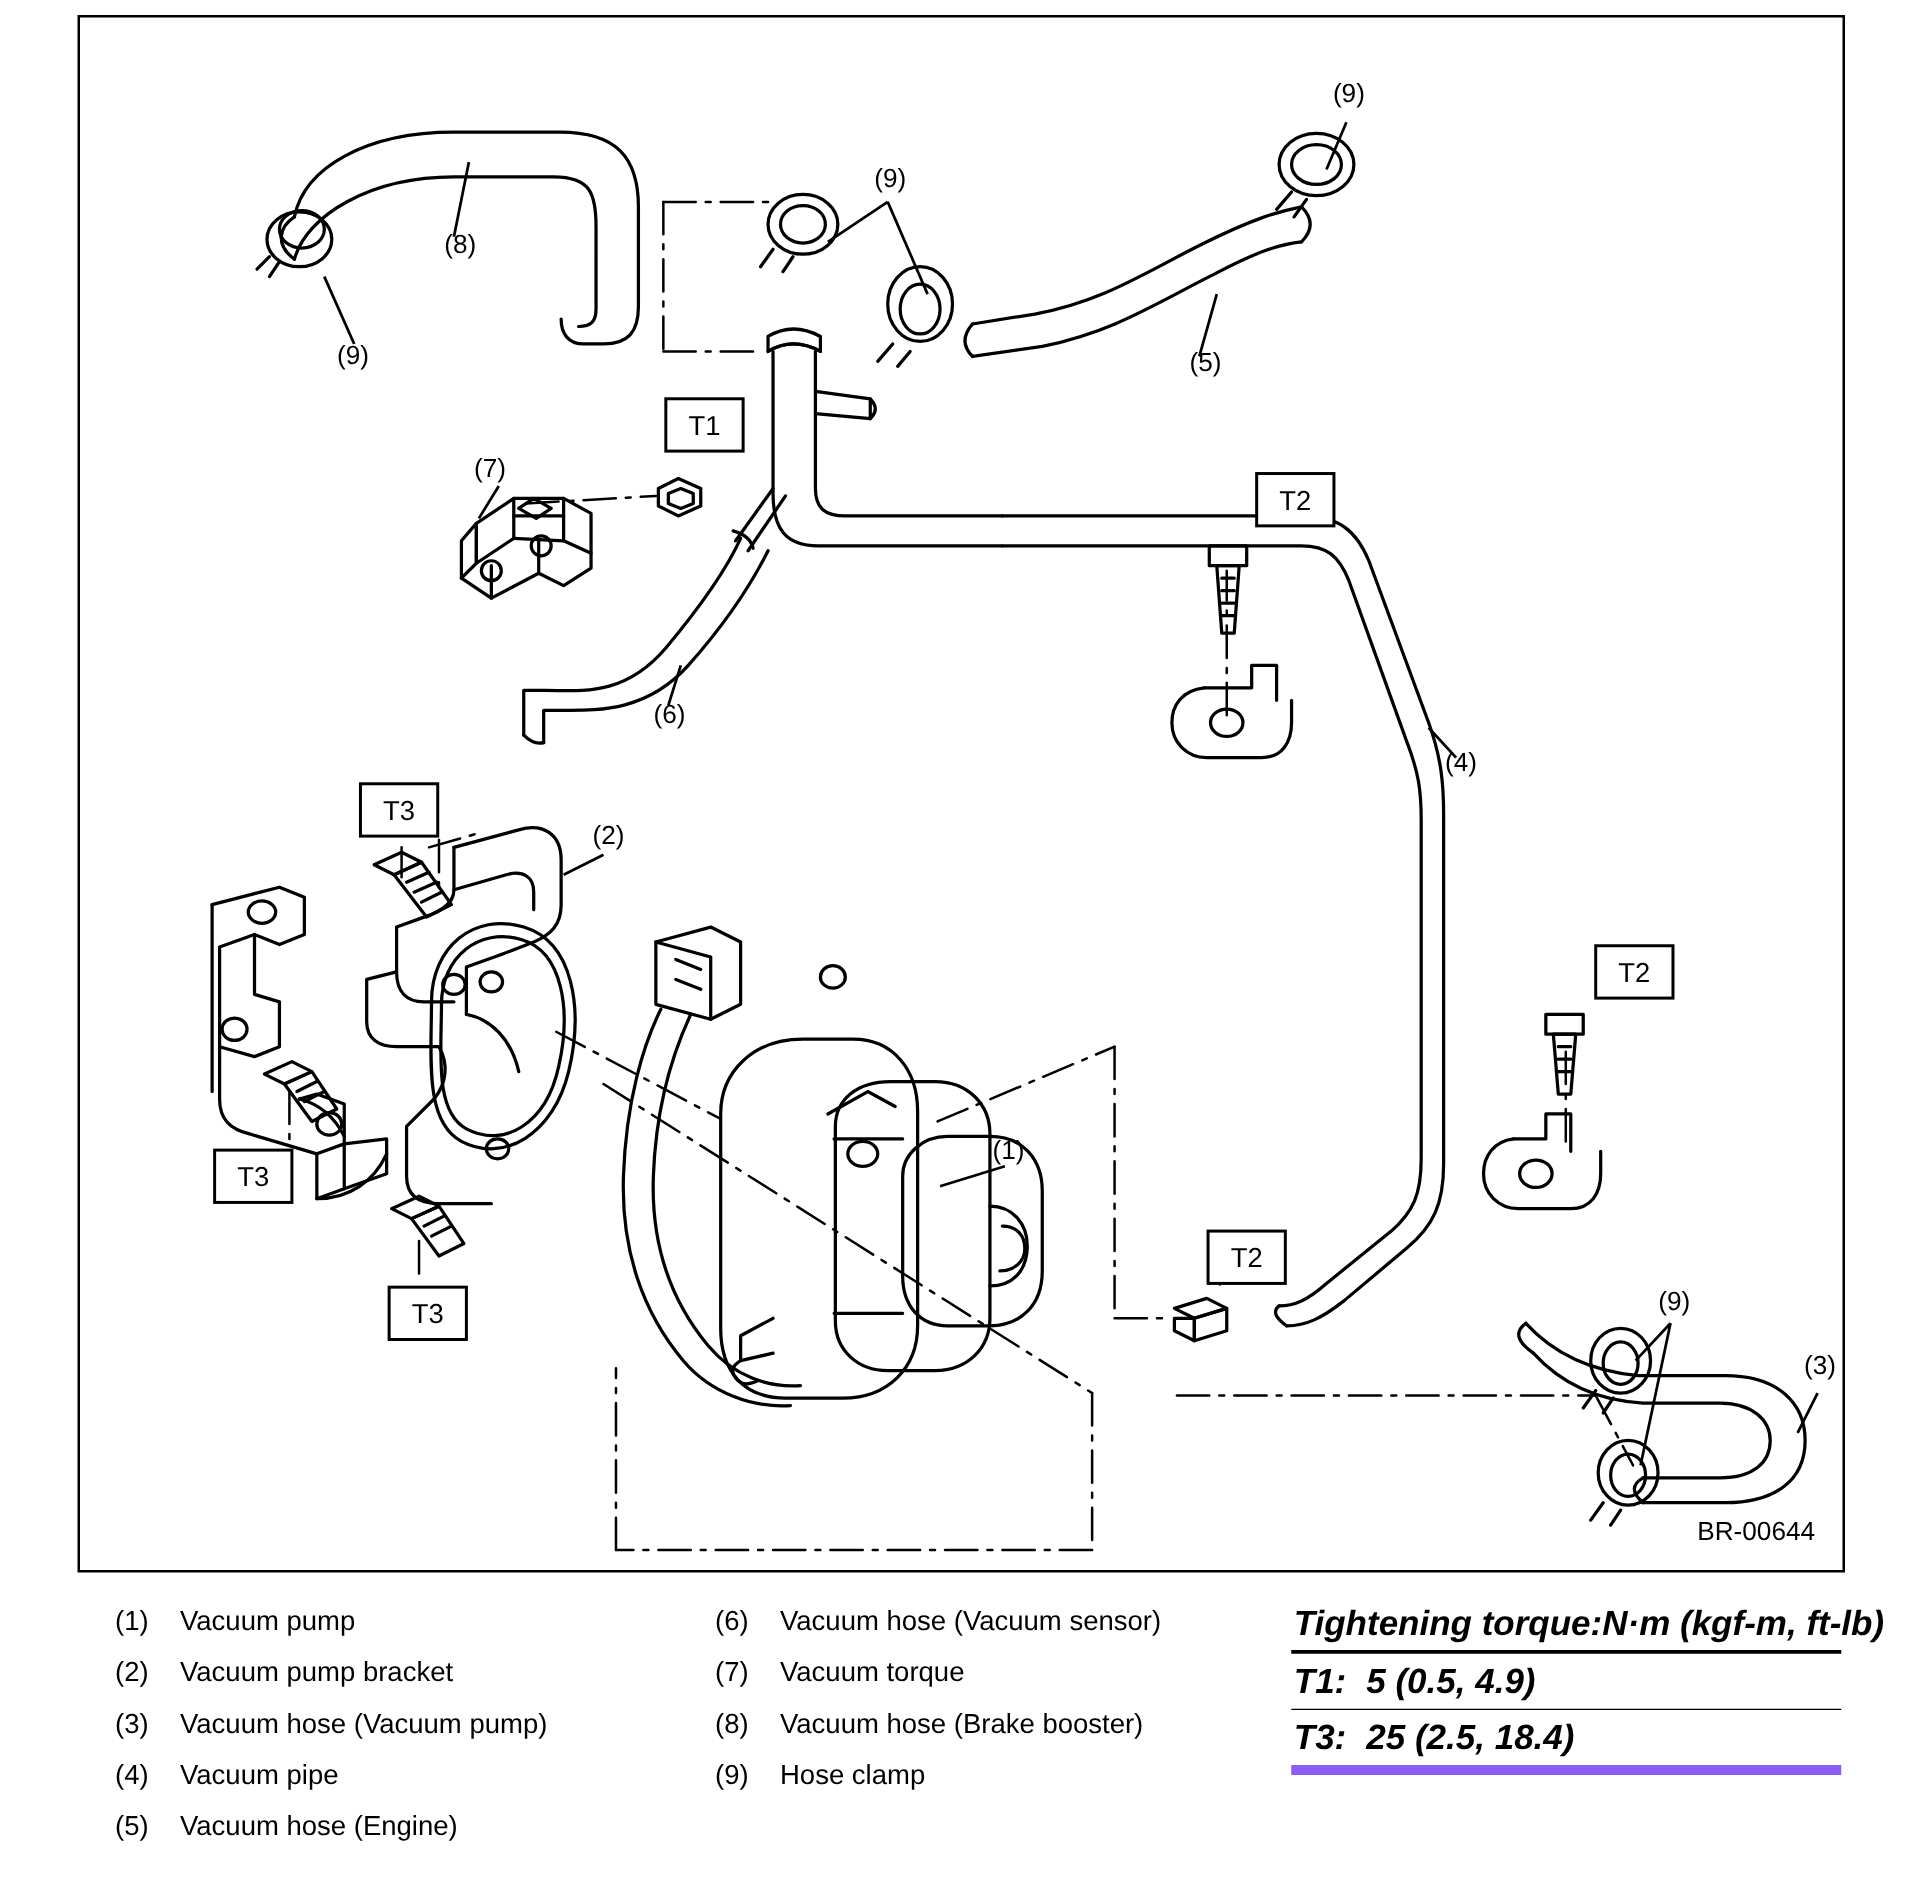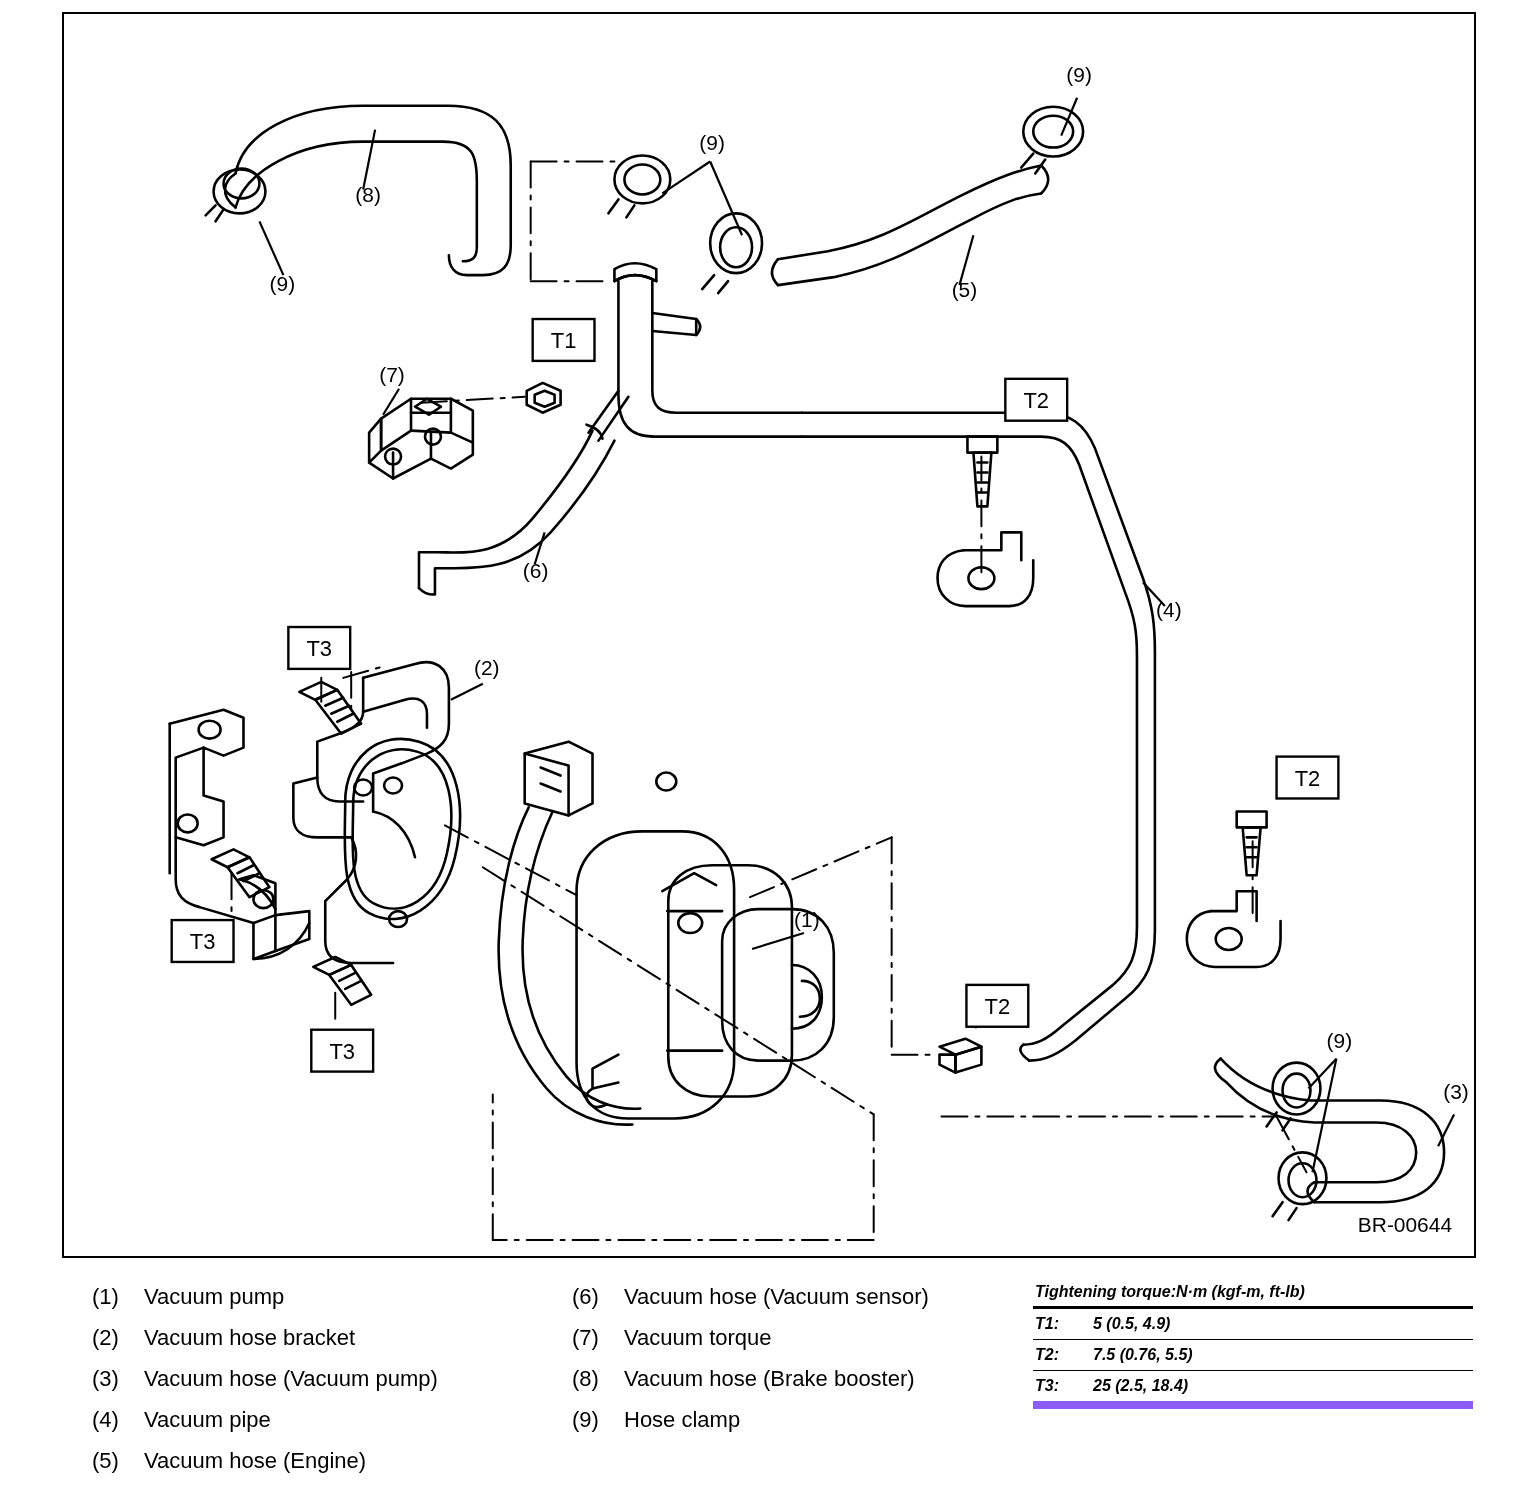--- a/index.html
+++ b/index.html
@@ -65,21 +65,21 @@
     white-space: nowrap;
   }
   
   #torque {
     position: absolute;
     left: 1033px;
     top: 1281px;
     width: 440px;
     font-style: italic;
     font-weight: bold;
-    font-size: 16px;
+    font-size: 28px;
   }
   #torque-title {
     border-bottom: 3px solid #000;
     padding: 2px 0 5px 2px;
     white-space: nowrap;
   }
   .torque-row {
     display: flex;
     align-items: flex-end;
     padding: 6px 0 6px 2px;
@@ -348,21 +348,21 @@
   </div>
 
   <div id="legend">
     <div class="legend-col" id="legend-col-1">
       <div class="legend-row">
         <span class="legend-num">(1)</span>
         <span class="legend-label">Vacuum pump</span>
       </div>
       <div class="legend-row">
         <span class="legend-num">(2)</span>
-        <span class="legend-label">Vacuum hose bracket</span>
+        <span class="legend-label">Vacuum pump bracket</span>
       </div>
       <div class="legend-row">
         <span class="legend-num">(3)</span>
         <span class="legend-label">Vacuum hose (Vacuum pump)</span>
       </div>
       <div class="legend-row">
         <span class="legend-num">(4)</span>
         <span class="legend-label">Vacuum pipe</span>
       </div>
       <div class="legend-row">
@@ -390,22 +390,18 @@
     </div>
   </div>
 
   <div id="torque">
     <div id="torque-title">Tightening torque:N·m (kgf-m, ft-lb)</div>
     <div class="torque-row">
       <span class="torque-key">T1:</span>
       <span class="torque-val">5 (0.5, 4.9)</span>
     </div>
     <div class="torque-row">
-      <span class="torque-key">T2:</span>
-      <span class="torque-val">7.5 (0.76, 5.5)</span>
-    </div>
-    <div class="torque-row">
       <span class="torque-key">T3:</span>
       <span class="torque-val">25 (2.5, 18.4)</span>
     </div>
   </div>
 
 </div>
 
 </body></html>

